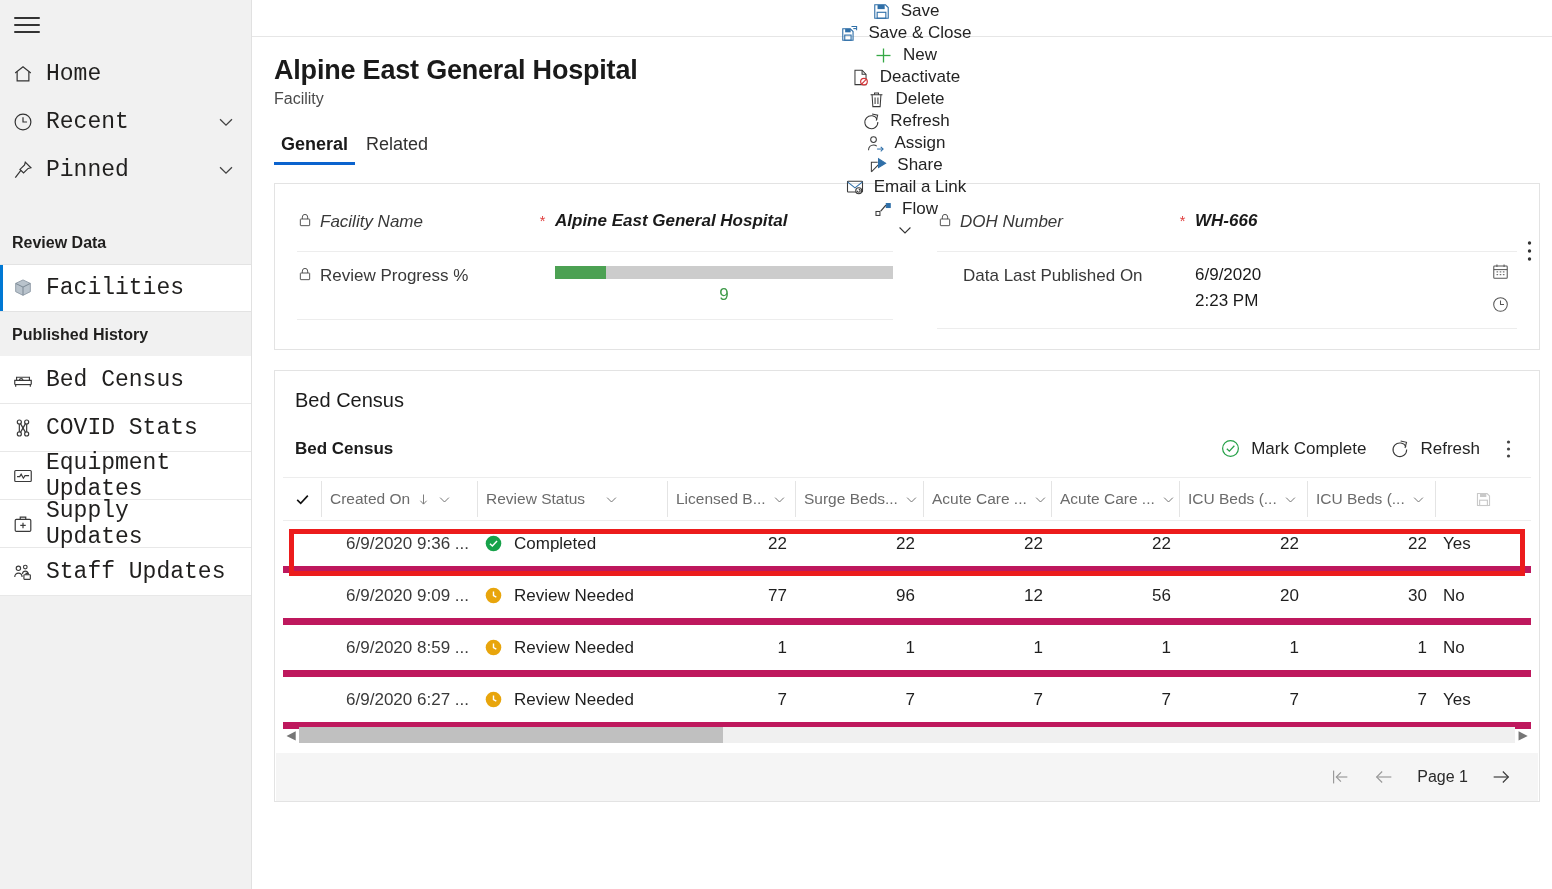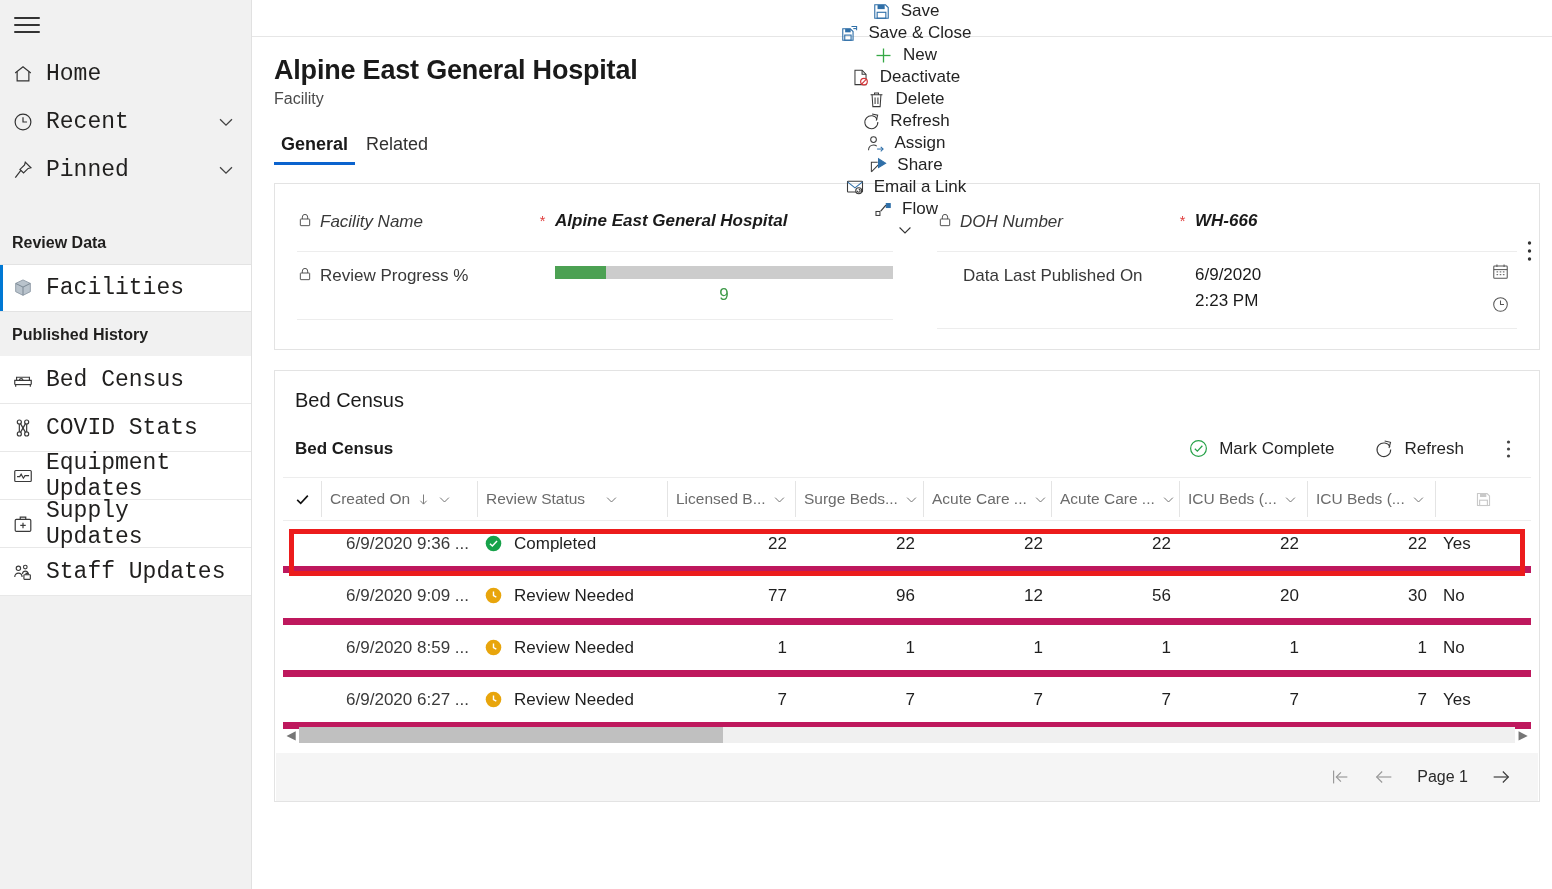--- a/index.html
+++ b/index.html
@@ -109,21 +109,21 @@
 
   
   .gridcard {
     margin: 20px 12px 0 22px;
     border: 1px solid #e3e3e3; background: #fff;
     height: 432px; position: relative;
   }
   .grid-title { font-size: 20px; color: #1b1b1b; padding: 18px 0 0 20px; }
   .grid-sub-row { display: flex; align-items: center; padding: 20px 16px 0 20px; }
   .grid-sub { font-size: 17px; font-weight: bold; color: #1b1b1b; }
-  .grid-actions { margin-left: auto; display: flex; align-items: flex-end; gap: 20px; }
+  .grid-actions { margin-left: auto; display: flex; align-items: flex-end; gap: 4px; }
   .gact { display: flex; align-items: center; gap: 10px; font-size: 17px; color: #242424; padding: 6px 10px; cursor: pointer; }
   .gact-more { padding: 6px 12px; cursor: pointer; display: flex; align-items: center; }
 
   .thead {
     display: flex; align-items: center; height: 44px;
     border-top: 1px solid #ededed; border-bottom: 1px solid #ededed;
     margin: 12px 8px 0 8px; padding-left: 0px;
   }
   .th {
     display: flex; align-items: center; gap: 6px;

